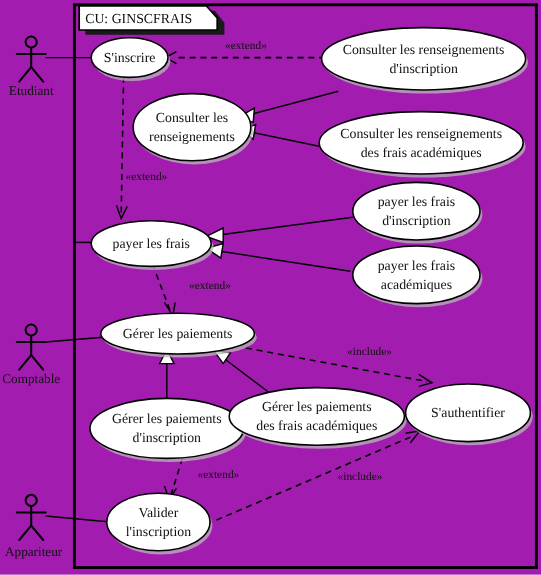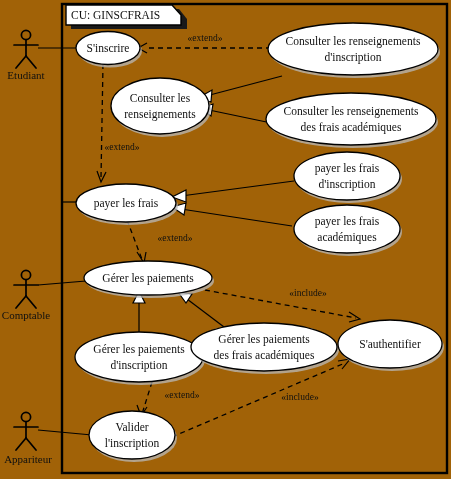--- a/index.html
+++ b/index.html
@@ -8,21 +8,21 @@
     background: #ffffff;
   }
   body {
     font-family: "Liberation Serif", "DejaVu Serif", serif;
   }
   #diagram-root {
     position: relative;
     width: 451px;
     height: 479px;
     overflow: hidden;
-    background: #a16207;
+    background: #a21caf;
   }
   #diagram-svg {
     position: absolute;
     left: 0;
     top: 0;
     width: 451px;
     height: 479px;
   }
   .uc-label {
     font-family: "Liberation Serif", "DejaVu Serif", serif;

